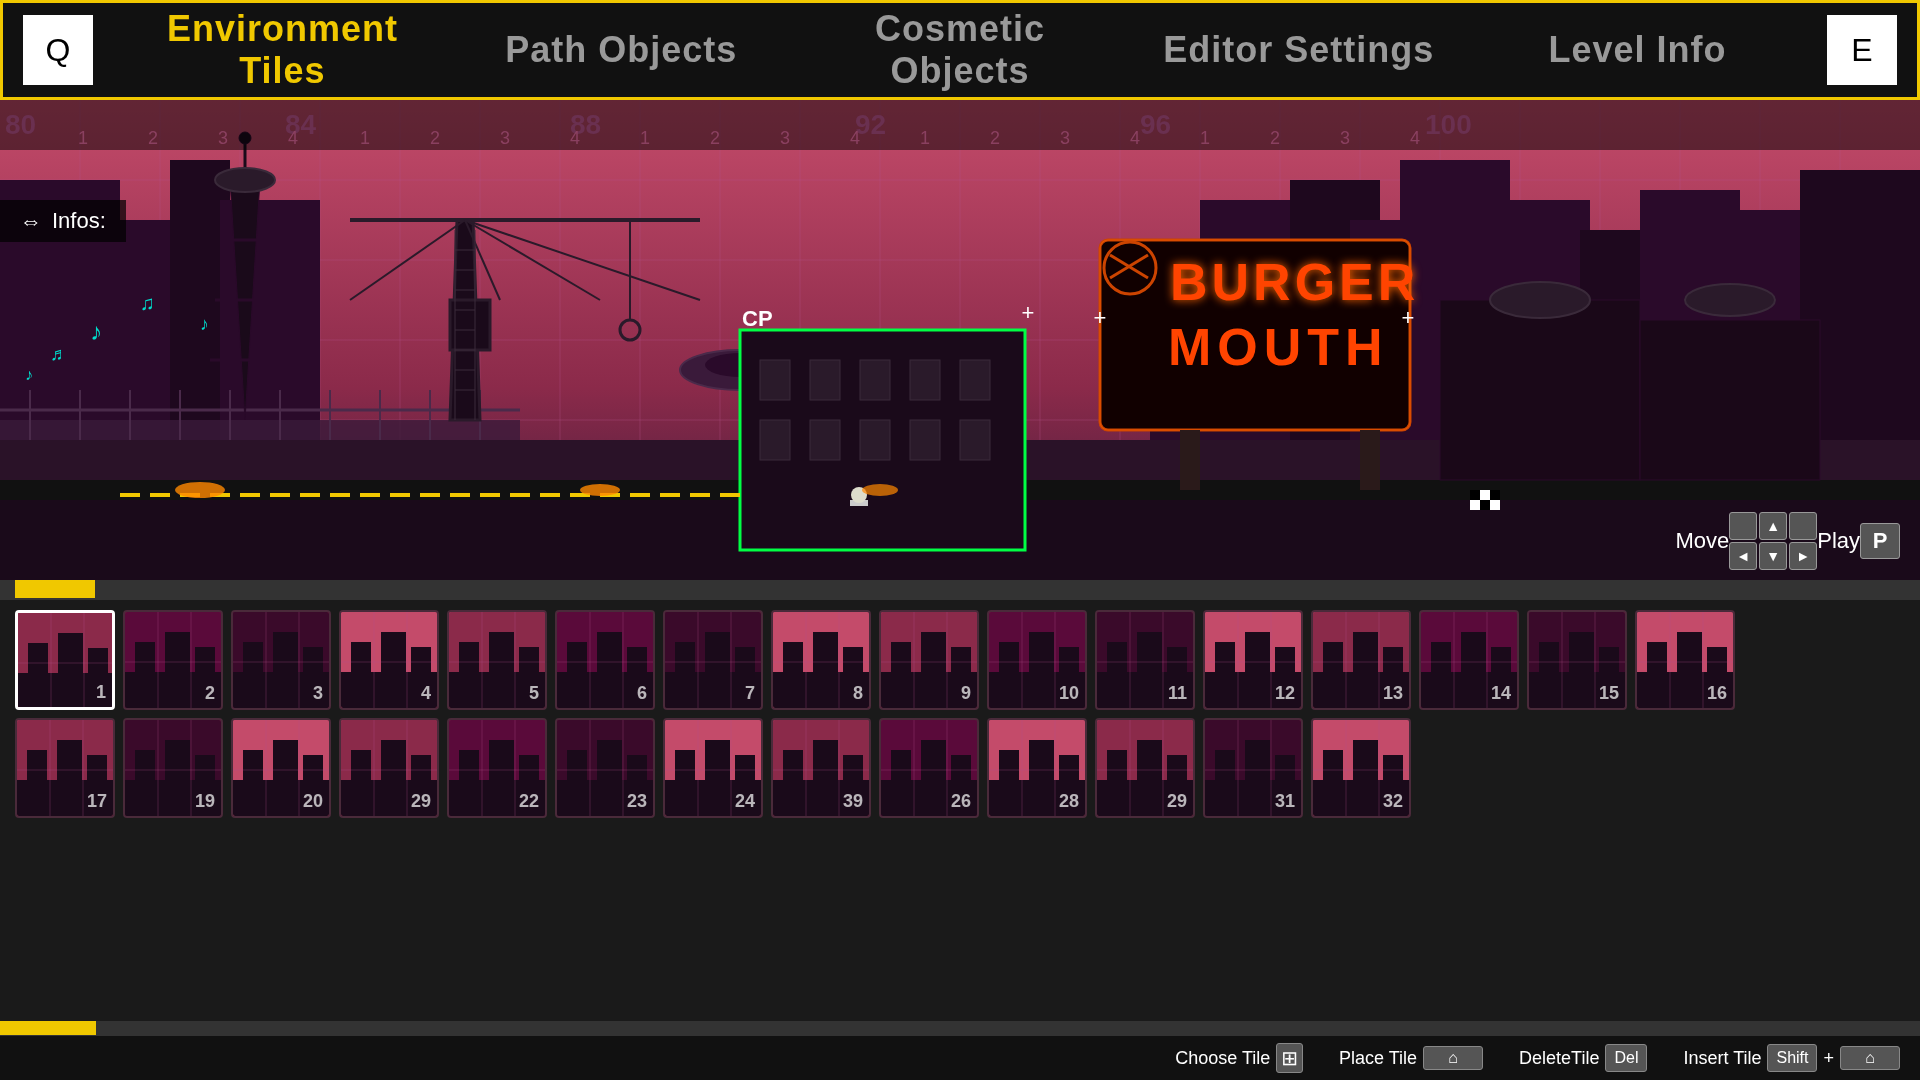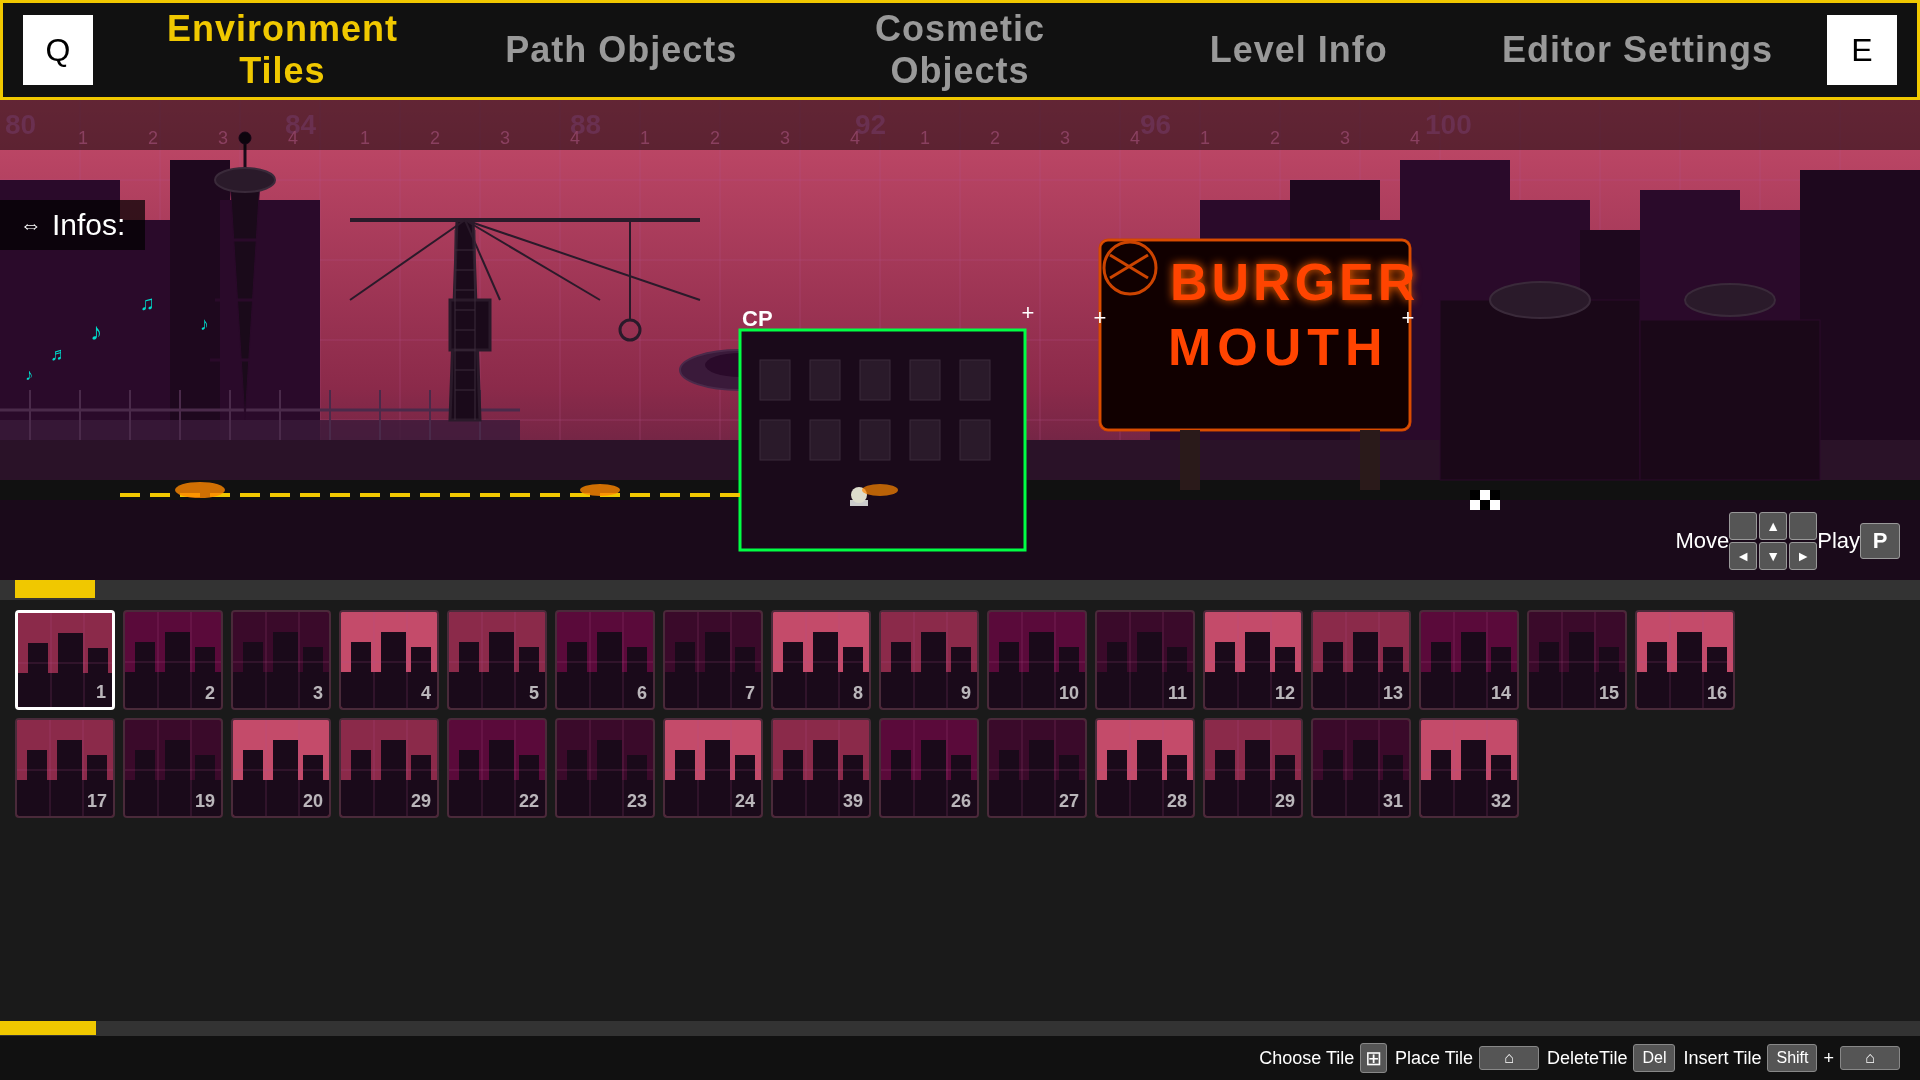--- a/index.html
+++ b/index.html
@@ -84,21 +84,21 @@
       align-items: center;
       gap: 10px;
       z-index: 50;
     }
     .infos-icon {
       color: white;
       font-size: 22px;
     }
     .infos-text {
       color: white;
-      font-size: 30px;
+      font-size: 22px;
     }
 
     
     #move-play {
       position: absolute;
       bottom: 10px;
       right: 20px;
       display: flex;
       align-items: center;
       z-index: 50;
@@ -219,21 +219,21 @@
     #bottom-toolbar {
       position: absolute;
       bottom: 0;
       left: 0; right: 0;
       height: 45px;
       background: #111;
       display: flex;
       align-items: center;
       justify-content: flex-end;
       padding: 0 20px;
-      gap: 8px;
+      gap: 36px;
       border-top: 1px solid #333;
     }
     .toolbar-item {
       display: flex;
       align-items: center;
       gap: 6px;
       color: white;
       font-size: 18px;
     }
     .toolbar-key {
@@ -285,24 +285,24 @@
   <div class="nav-tab active">
     <span>Environment Tiles</span>
   </div>
   <div class="nav-tab">
     <span>Path Objects</span>
   </div>
   <div class="nav-tab">
     <span>Cosmetic Objects</span>
   </div>
   <div class="nav-tab">
+    <span>Editor Settings</span>
+  </div>
+  <div class="nav-tab">
     <span>Level Info</span>
-  </div>
-  <div class="nav-tab">
-    <span>Editor Settings</span>
   </div>
 
   <button id="editor-settings-btn">
     <span>E</span>
   </button>
 </div>
 
 <div id="game-viewport">
 
   <svg class="scene-svg" viewBox="0 0 1920 480" preserveAspectRatio="none">
@@ -885,33 +885,20 @@
       <rect x="10" y="30" width="20" height="30" fill="#1a0a1a"></rect>
       <rect x="40" y="20" width="25" height="40" fill="#1a0a1a"></rect>
       <rect x="70" y="35" width="20" height="25" fill="#1a0a1a"></rect>
       <line x1="0" y1="50" x2="100" y2="50" stroke="rgba(180,80,140,0.3)" stroke-width="1"></line>
       <line x1="33" y1="0" x2="33" y2="100" stroke="rgba(180,80,140,0.3)" stroke-width="1"></line>
       <line x1="66" y1="0" x2="66" y2="100" stroke="rgba(180,80,140,0.3)" stroke-width="1"></line>
     </svg></div>
           <div class="tile-number">26</div>
         </div>
         <div class="tile-item">
-          <div class="tile-thumb var3"><svg width="100" height="100" viewBox="0 0 100 100">
-      <rect width="100" height="100" fill="#3a0a2a"></rect>
-      <rect x="0" y="60" width="100" height="40" fill="#1a0a1a"></rect>
-      <rect x="10" y="30" width="20" height="30" fill="#1a0a1a"></rect>
-      <rect x="40" y="20" width="25" height="40" fill="#1a0a1a"></rect>
-      <rect x="70" y="35" width="20" height="25" fill="#1a0a1a"></rect>
-      <line x1="0" y1="50" x2="100" y2="50" stroke="rgba(180,80,140,0.3)" stroke-width="1"></line>
-      <line x1="33" y1="0" x2="33" y2="100" stroke="rgba(180,80,140,0.3)" stroke-width="1"></line>
-      <line x1="66" y1="0" x2="66" y2="100" stroke="rgba(180,80,140,0.3)" stroke-width="1"></line>
-    </svg></div>
-          <div class="tile-number">27</div>
-        </div>
-        <div class="tile-item">
           <div class="tile-thumb var4"><svg width="100" height="100" viewBox="0 0 100 100">
       <rect width="100" height="100" fill="#c44b6a"></rect>
       <rect x="0" y="60" width="100" height="40" fill="#1a0a1a"></rect>
       <rect x="10" y="30" width="20" height="30" fill="#1a0a1a"></rect>
       <rect x="40" y="20" width="25" height="40" fill="#1a0a1a"></rect>
       <rect x="70" y="35" width="20" height="25" fill="#1a0a1a"></rect>
       <line x1="0" y1="50" x2="100" y2="50" stroke="rgba(180,80,140,0.3)" stroke-width="1"></line>
       <line x1="33" y1="0" x2="33" y2="100" stroke="rgba(180,80,140,0.3)" stroke-width="1"></line>
       <line x1="66" y1="0" x2="66" y2="100" stroke="rgba(180,80,140,0.3)" stroke-width="1"></line>
     </svg></div>

